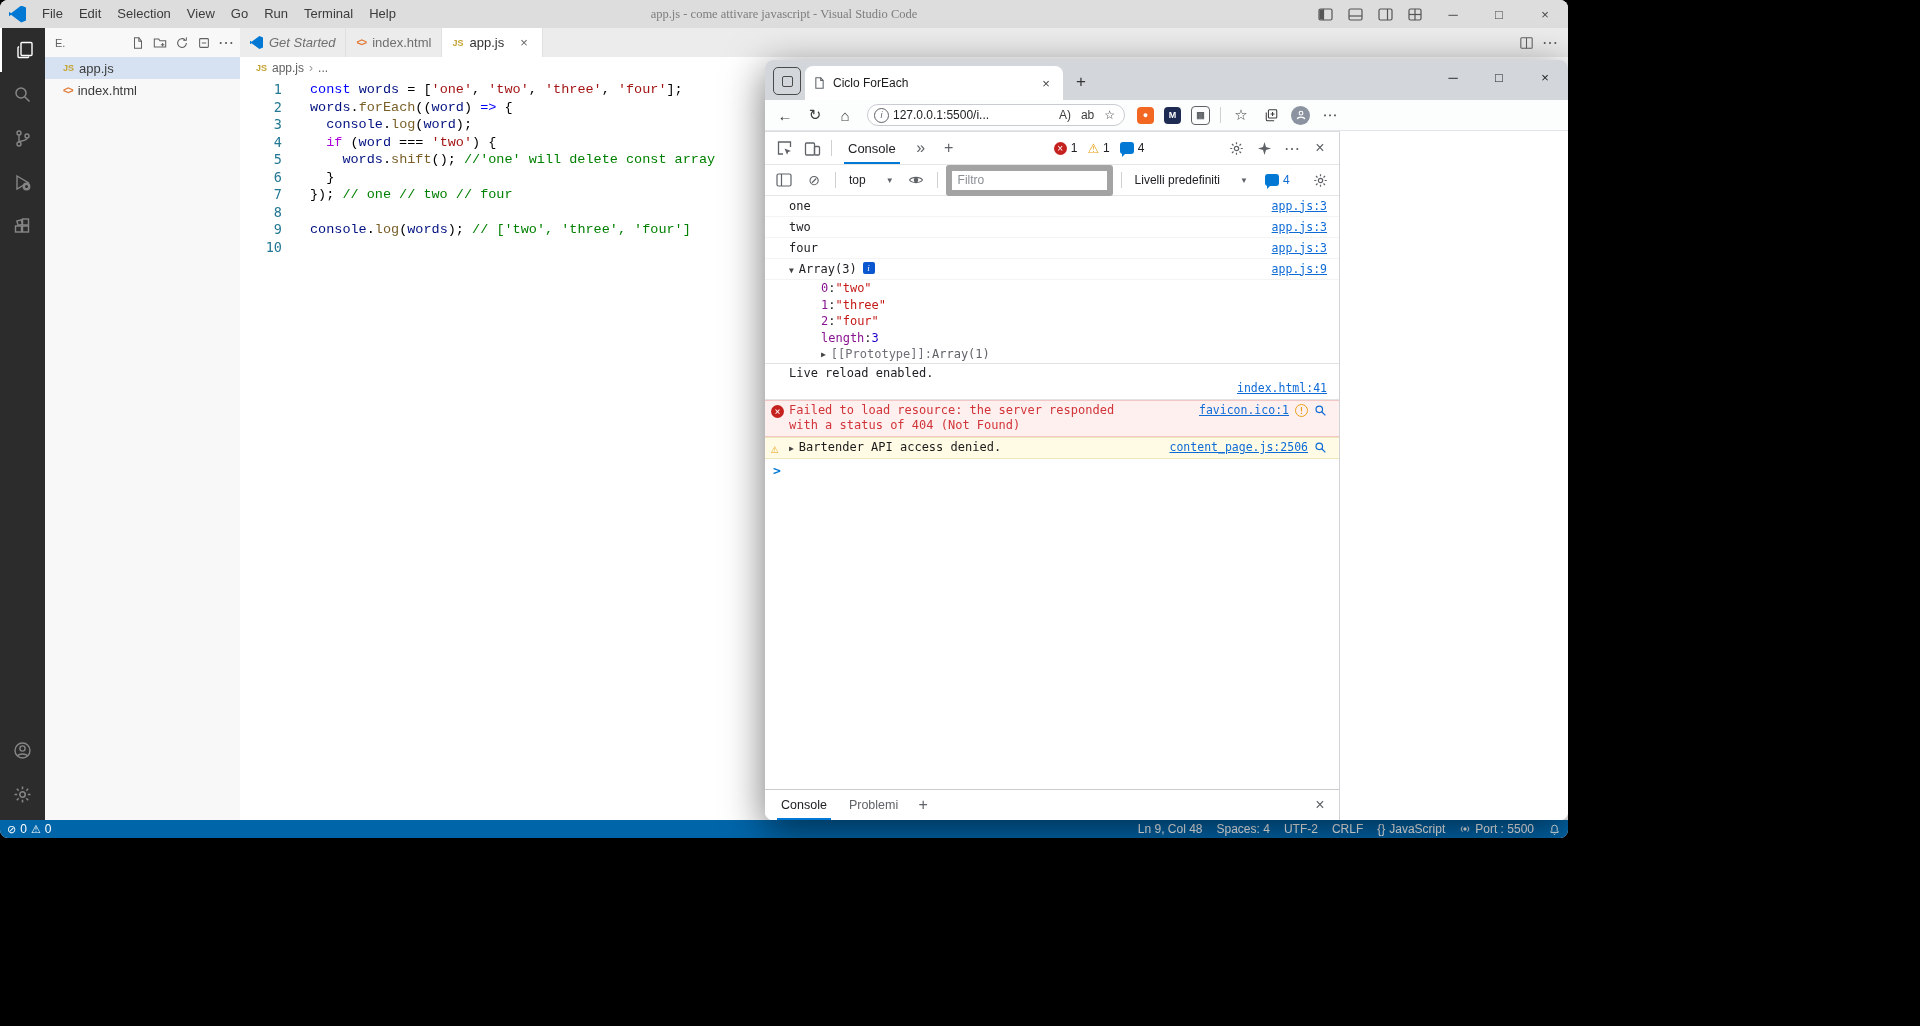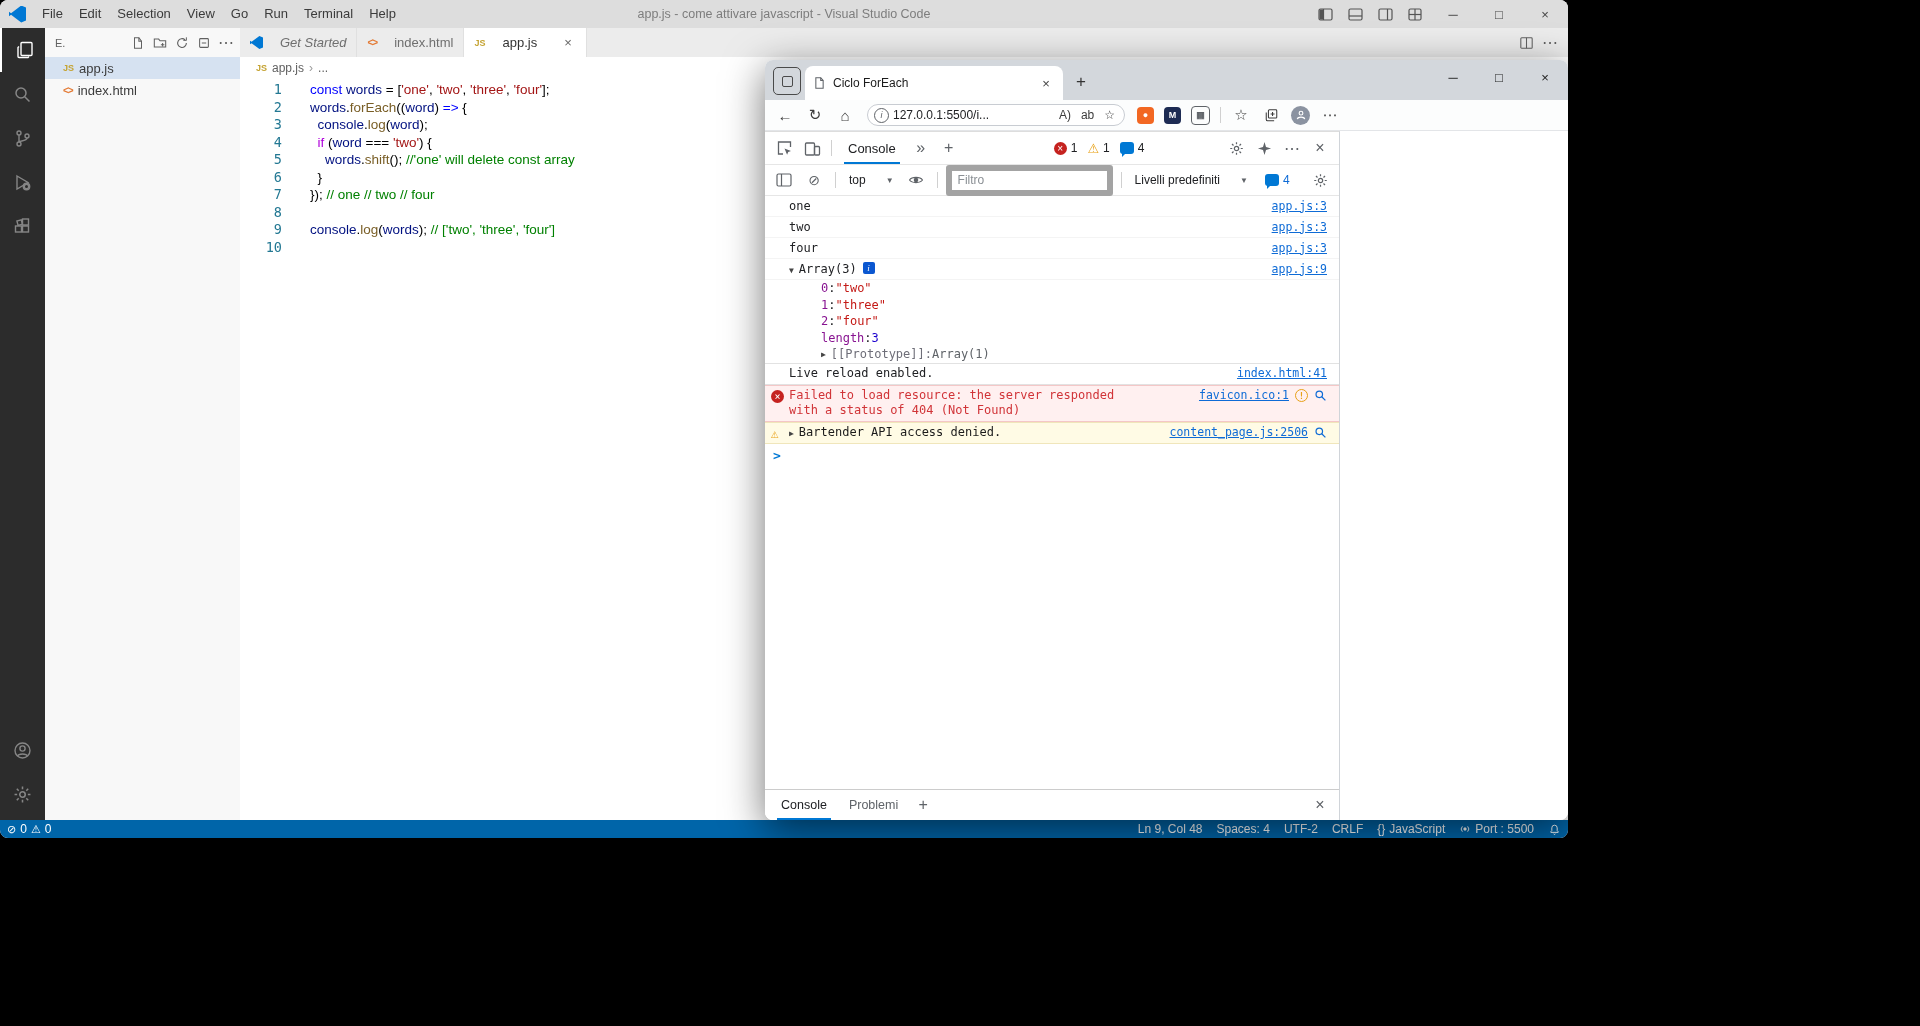--- a/index.html
+++ b/index.html
@@ -8,21 +8,21 @@
 
   
   .vscode{position:absolute;left:0;top:0;width:1568px;height:838px;background:#fff;
           border-radius:8px;overflow:hidden;box-shadow:0 6px 24px rgba(0,0,0,.5);}
   .vsc-titlebar{position:absolute;left:0;top:0;right:0;height:28px;background:#dddddd;
                 display:flex;align-items:center;z-index:5;}
   .vsc-logo{width:17px;height:17px;margin:0 8px 0 9px;background:#0078d4;
             clip-path:polygon(100% 12%,100% 88%,72% 100%,12% 55%,0 63%,0 37%,12% 45%,72% 0%);}
   .menu-item{font-size:13px;color:#3b3b3b;padding:0 8px;line-height:28px;cursor:default;}
   .vsc-title{position:absolute;left:0;right:0;text-align:center;font-size:12.5px;color:#7d7d7d;
-             line-height:28px;pointer-events:none;}
+             line-height:28px;pointer-events:none;font-family:Liberation Serif, serif;}
   .vsc-tb-right{position:absolute;right:0;top:0;height:28px;display:flex;align-items:center;z-index:6;}
   .lay-ic{width:30px;height:28px;display:flex;align-items:center;justify-content:center;color:#555;}
   .win-btn{width:46px;height:28px;display:flex;align-items:center;justify-content:center;
            color:#444;font-size:13px;}
 
   
   .activitybar{position:absolute;left:0;top:28px;width:45px;bottom:18px;background:#2c2c2c;z-index:4;}
   .act-ic{width:45px;height:44px;display:flex;align-items:center;justify-content:center;color:#868686;}
   .act-ic.active{color:#fff;border-left:2px solid #fff;}
   .act-bottom{position:absolute;bottom:4px;left:0;width:45px;}
@@ -35,33 +35,33 @@
   .sb-header-icons{margin-left:auto;display:flex;gap:2px;}
   .sbh-ic{width:20px;height:20px;display:flex;align-items:center;justify-content:center;color:#616161;}
   .file-row{height:22px;display:flex;align-items:center;padding-left:18px;font-size:13px;color:#3b3b3b;gap:5px;}
   .file-row.selected{background:#d6e2f1;}
   .ic-js{font-size:9px;font-weight:bold;color:#c5a332;}
   .ic-html{font-size:10px;font-weight:bold;color:#e37933;letter-spacing:-1px;}
 
   
   .editor-area{position:absolute;left:240px;top:28px;right:0;bottom:18px;background:#fff;}
   .tabbar{height:29px;background:#ececec;display:flex;align-items:stretch;}
-  .etab{display:flex;align-items:center;gap:17px;padding:0 10px;font-size:13px;color:#6f6f6f;
+  .etab{display:flex;align-items:center;gap:6px;padding:0 10px;font-size:13px;color:#6f6f6f;
         background:#ececec;border-right:1px solid #e0e0e0;}
   .etab .vsc-logo{width:13px;height:13px;margin:0;}
   .etab.preview span.lbl{font-style:italic;}
   .etab.active{background:#fff;color:#333;}
   .etab-close{margin-left:6px;color:#666;font-size:13px;width:16px;text-align:center;}
   .tabbar-right{margin-left:auto;display:flex;align-items:center;gap:4px;padding-right:8px;color:#555;}
   .breadcrumb{height:22px;display:flex;align-items:center;font-size:12px;color:#616161;padding-left:16px;gap:5px;background:#fff;}
   .code-wrap{padding-top:2px;}
   .code-row{display:flex;height:17.5px;line-height:17.5px;}
   .ln{width:70px;padding-right:28px;box-sizing:border-box;text-align:right;color:#237893;
       font-size:13.5px;flex:0 0 auto;font-family:"DejaVu Sans Mono",monospace;}
-  .ct{font-size:13.5px;white-space:pre;font-family:Liberation Sans, sans-serif;color:#000;}
+  .ct{font-size:13.5px;white-space:pre;font-family:Liberation Mono, monospace;color:#000;}
   .tk-k{color:#0000ff}.tk-c{color:#af00db}.tk-f{color:#795e26}
   .tk-v{color:#001080}.tk-s{color:#a31515}.tk-m{color:#008000}.tk-p{color:#000}
 
   
   .statusbar{position:absolute;left:0;bottom:0;right:0;height:18px;background:#0065a9;color:#fff;
              display:flex;align-items:center;font-size:12px;z-index:5;}
   .sb-item{display:flex;align-items:center;gap:4px;padding:0 7px;height:18px;white-space:nowrap;}
   .sb-left{display:flex;align-items:center;}
   .sb-right{margin-left:auto;display:flex;align-items:center;}
   .sb-glyph{font-size:11px;}
@@ -125,21 +125,21 @@
         line-height:15px;position:relative;}
   .crow .msg{white-space:pre-wrap;}
   .src{margin-left:auto;color:#0e6bd6;text-decoration:underline;font-size:11.5px;white-space:nowrap;padding-left:10px;}
   .crow-prop{padding:1px 12px 1px 56px;border-bottom:none;line-height:14.5px;}
   .ck{color:#881391}.cv-str{color:#c41a16}.cv-num{color:#1c00cf}
   .tri{font-size:8px;color:#444;margin-right:5px;position:relative;top:1px;}
   .info-badge{display:inline-block;width:12px;height:12px;background:#0b57d0;color:#fff;border-radius:2px;
               font-size:9px;font-style:italic;text-align:center;line-height:12px;margin-left:6px;font-family:"Liberation Serif",serif;}
   .crow-proto{color:#6e6e78;}
   .crow-proto .pv{color:#5f6368;}
-  .crow-info{border-top:1px solid #e2e2e2;border-bottom:1px solid #e2e2e2;}
+  .crow-info{border-top:1px solid #e2e2e2;border-bottom:1px solid #e2e2e2;flex-direction:column;}
   .crow-error{background:#fff0f0;border-top:1px solid #f4c7c7;border-bottom:1px solid #f4c7c7;color:#d13438;}
   .crow-error .msg{width:345px;}
   .crow-warning{background:#fffbe5;border-top:1px solid #f0e6bb;border-bottom:1px solid #f0e6bb;color:#1b1b1b;}
   .row-gutter-ic{position:absolute;left:6px;top:4px;}
   .right-ics{display:flex;align-items:center;gap:6px;margin-left:auto;}
   .right-ics .src{margin-left:0;}
   .issue-ic{width:13px;height:13px;border-radius:50%;border:1.3px solid #e8a117;color:#e8a117;font-size:9px;
             line-height:13px;text-align:center;box-sizing:border-box;font-weight:bold;}
   .prompt-row{display:flex;align-items:center;padding:4px 12px 4px 8px;}
   .prompt-chev{color:#0078d4;font-weight:bold;font-size:13px;font-family:"DejaVu Sans Mono",monospace;}

